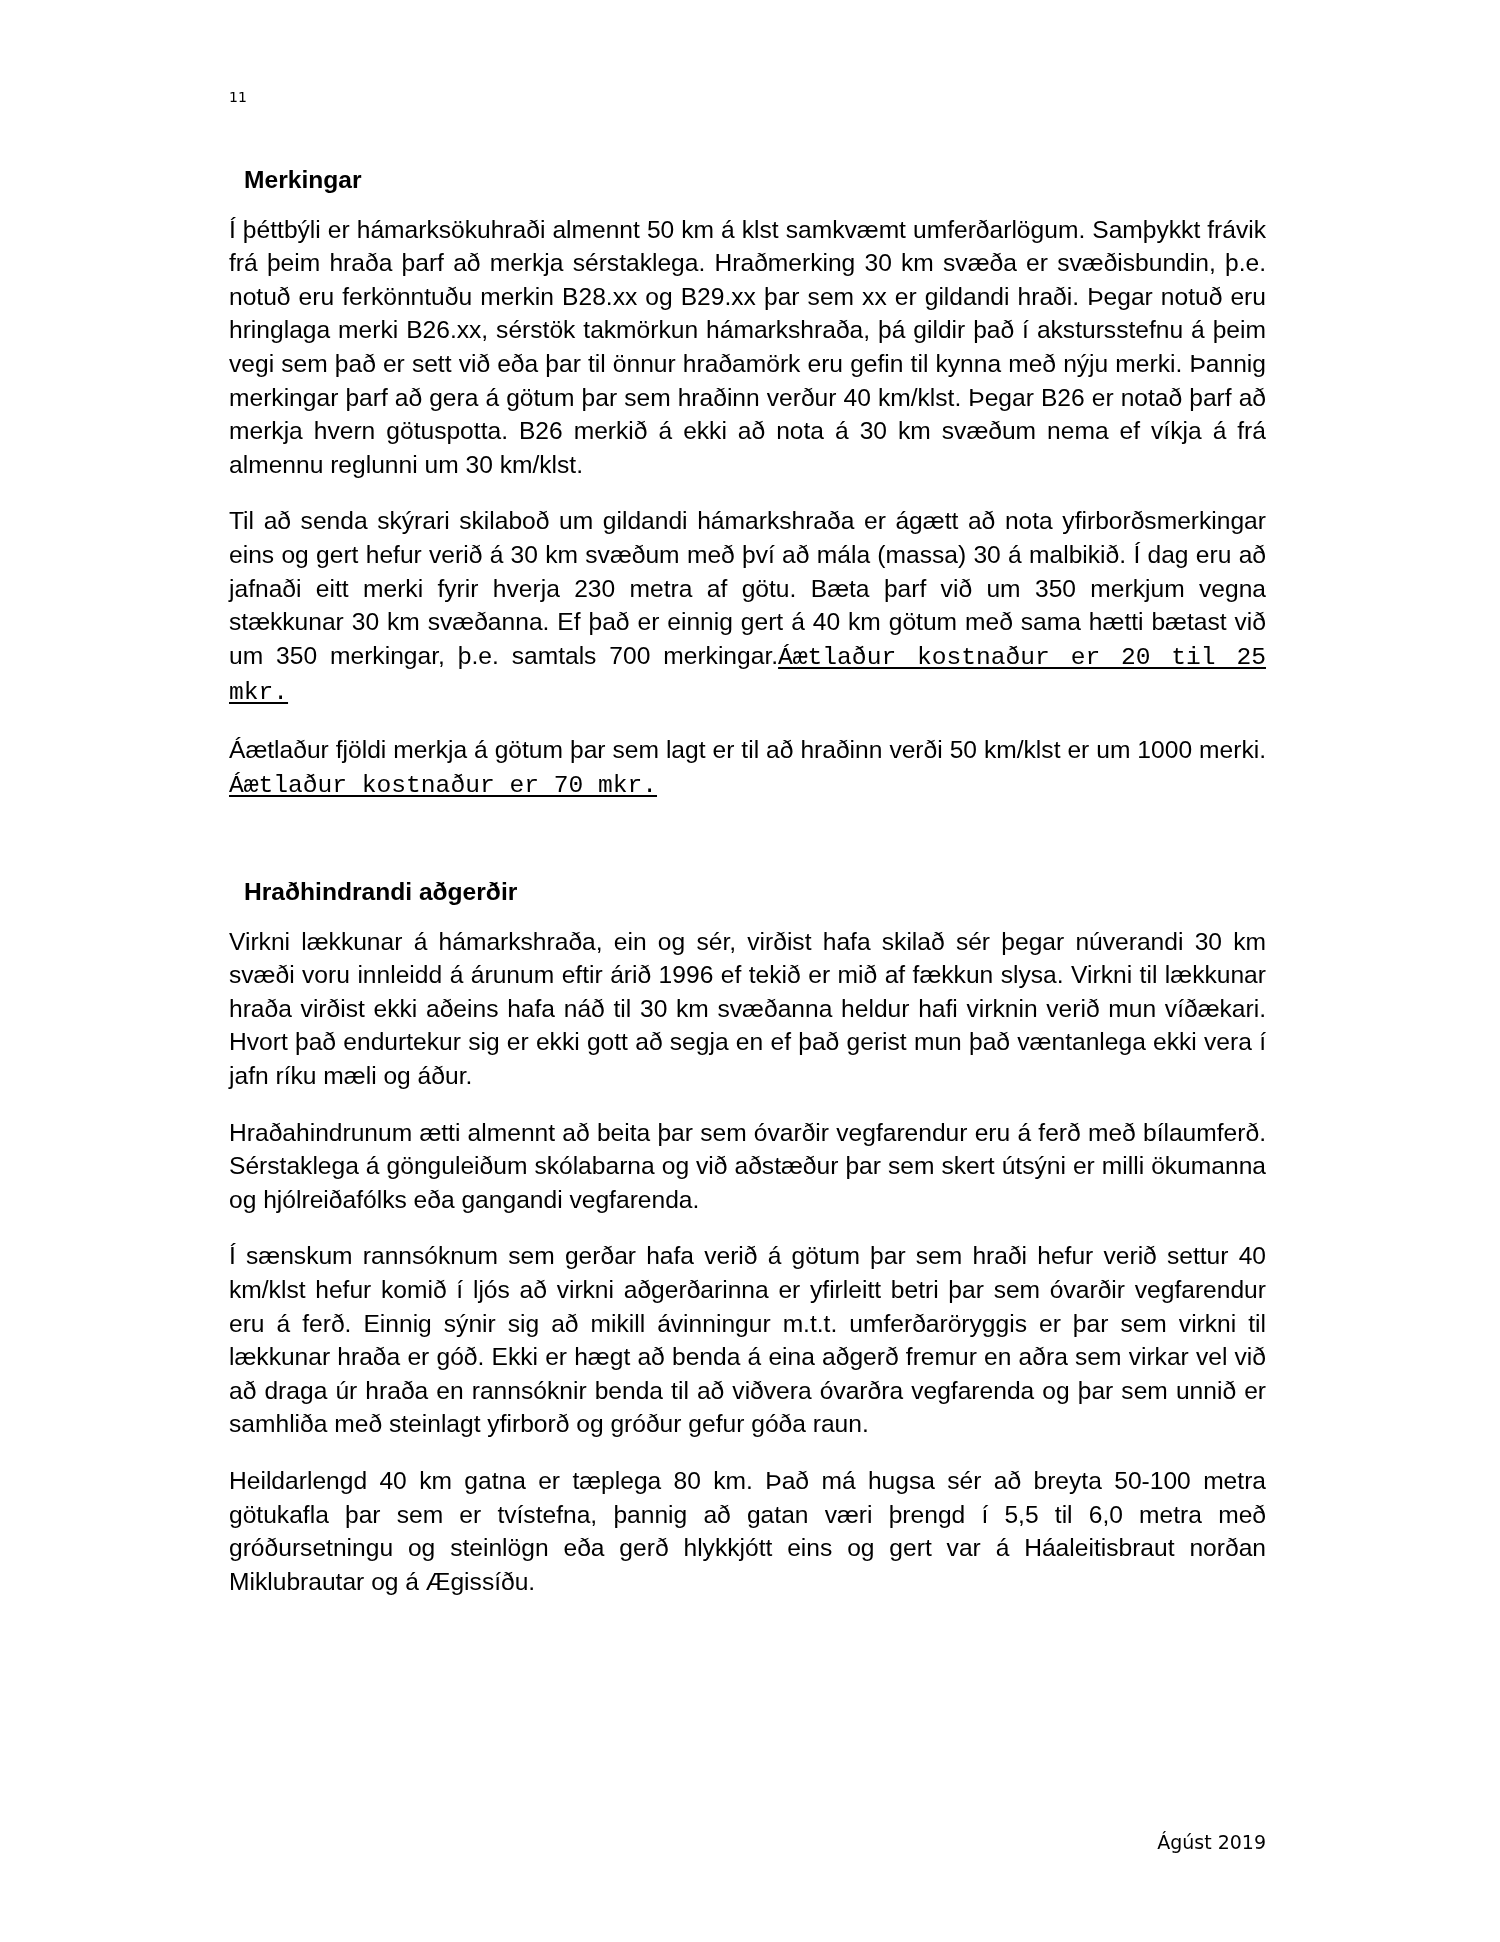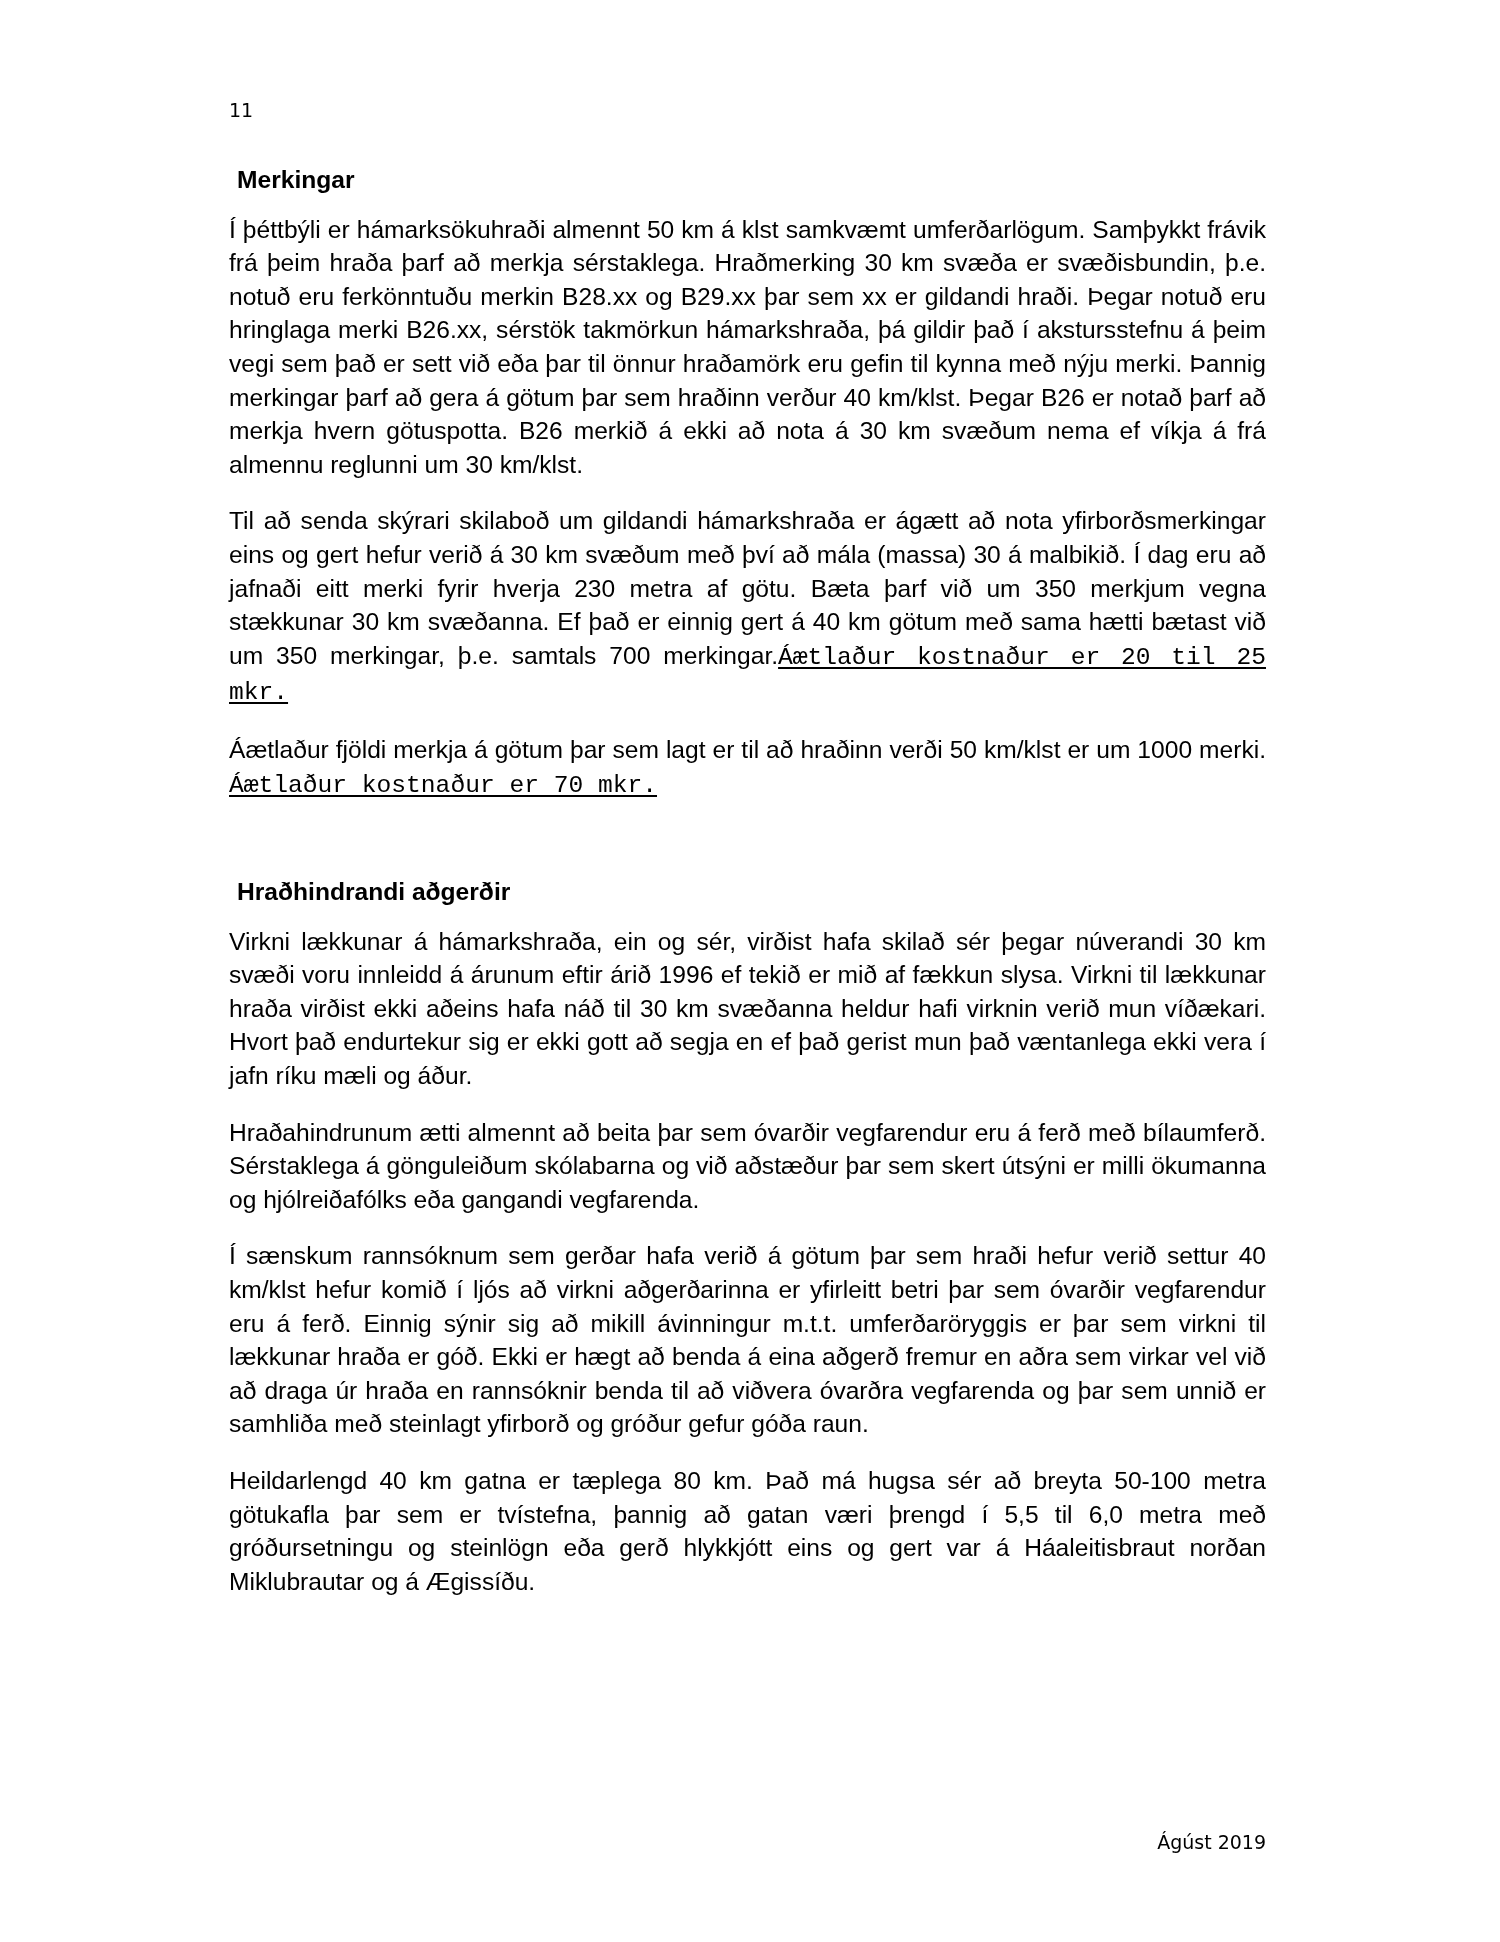--- a/index.html
+++ b/index.html
@@ -1,27 +1,27 @@
 <!DOCTYPE html>
 <html><head>
   <meta charset="utf-8">
   <style>
     html, body { margin: 0; padding: 0; background: #ffffff; }
     body { width: 1500px; height: 1942px; position: relative; overflow: hidden; color: #000; }
     .page-number {
       position: absolute; left: 229px; top: 83px;
-      font-family: "DejaVu Sans", sans-serif; font-size: 19px; line-height: 28px; margin-top: 13px;
+      font-family: "DejaVu Sans", sans-serif; font-size: 14px; line-height: 28px;
     }
     .content {
       position: absolute; left: 229px; top: 163px; width: 1037px;
       font-family: "Liberation Sans", sans-serif; font-size: 24.6px; line-height: 33.6px;
     }
     .content h2 {
       font-family: "Liberation Sans", sans-serif; font-weight: bold;
-      font-size: 24.6px; line-height: 33.6px; margin: 0 0 16px 8px;
+      font-size: 24.6px; line-height: 33.6px; margin: 0 0 16px 15px;
     }
     .content p {
       margin: 0 0 23px 0; text-align: justify; text-align-last: left;
     }
     .content p.para-gap { margin-bottom: 73px; }
     .u { text-decoration: underline; text-underline-offset: 3px; font-family: Liberation Mono, monospace; }
     .footer-date {
       position: absolute; right: 234px; top: 1828px;
       font-family: "DejaVu Sans", sans-serif; font-size: 19px; line-height: 28px;
     }

